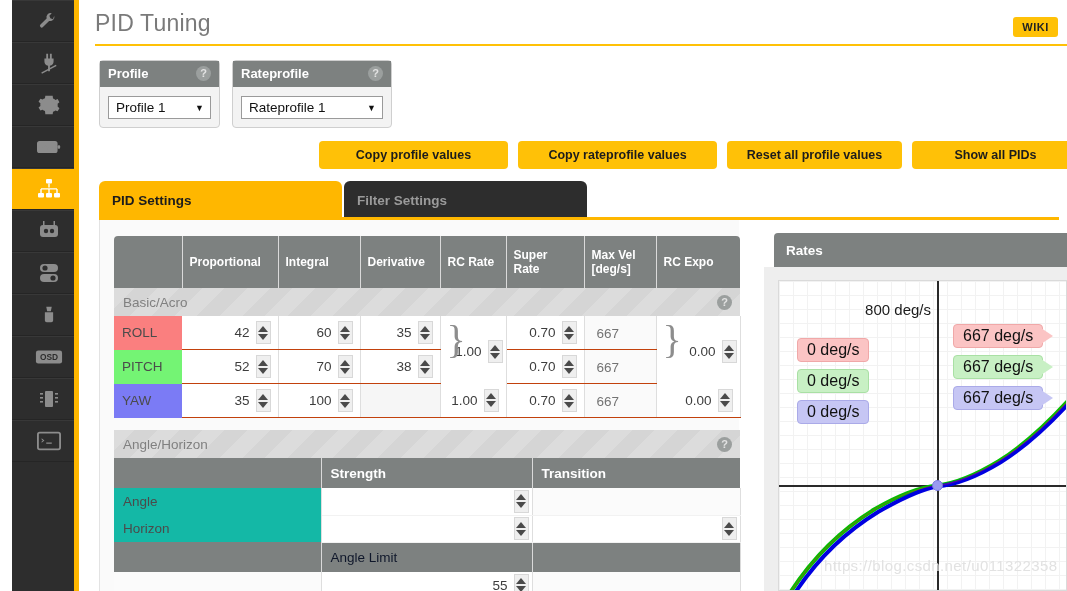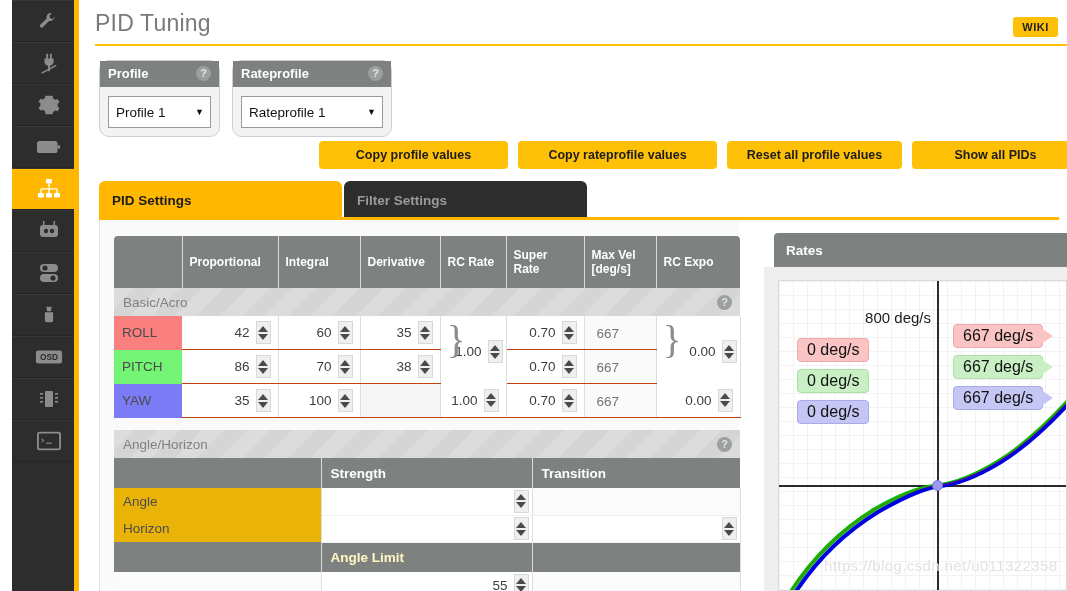--- a/index.html
+++ b/index.html
@@ -53,40 +53,40 @@
   #title-rule {
     position: absolute; left: 16px; top: 44px; right: 0; height: 2px;
     background: #ffc107;
   }
 
   
   .profile-box {
     position: absolute; top: 60px;
     background: #f3f3f3;
     border: 1px solid #cfcfcf;
-    border-radius: 10px;
+    border-radius: 4px;
     padding: 0 0 8px 0;
   }
   #profile-box { left: 20px; width: 121px; }
   #rateprofile-box { left: 153px; width: 160px; }
   .profile-hd {
     background: #7d8180; color: #fff;
     font-size: 13px; font-weight: bold;
     padding: 5px 8px 6px 8px;
     display: flex; align-items: center; justify-content: space-between;
   }
   .help-dot {
     width: 15px; height: 15px; border-radius: 50%;
     background: #9b9f9e; color: #e2e2e2;
     font-size: 11px; font-weight: bold; line-height: 15px;
     text-align: center; cursor: pointer; flex: none;
   }
   .profile-sel {
     margin: 9px 8px 0 8px;
-    height: 32px;
+    height: 23px;
     background: #fff; border: 1px solid #9a9a9a;
     display: flex; align-items: center; justify-content: space-between;
     padding: 0 6px 0 7px;
     font-size: 13.5px; color: #111; cursor: pointer;
   }
   .caret { font-size: 9px; color: #111; }
 
   
   .act-btn {
     position: absolute; top: 141px; height: 28px;
@@ -177,30 +177,30 @@
 
   
   #ah-table { position: absolute; left: 14px; top: 210px; width: 626px; }
   #ah-table th {
     background: #7d8180; color: #fff; font-size: 13.5px; font-weight: bold;
     text-align: left; padding: 7px 9px; height: 30px;
     border-right: 1px solid #dadada;
   }
   #ah-table th.last { border-right: none; }
   #ah-table td.lab {
-    background: #eab308; font-size: 13.5px; color: #4b4b4b;
+    background: #14b8a6; font-size: 13.5px; color: #4b4b4b;
     padding: 4px 9px; height: 27px; border-right: 1px solid #dedede;
   }
   #ah-table td.inp {
     background: #fff; padding: 0; height: 27px;
     border-right: 1px solid #dedede; border-bottom: 1px solid #f2f2f2;
   }
   #ah-table td.inp.empty { background: #fbfbfb; border-right: 1px solid #dedede; }
   #ah-table td.sub {
-    background: #7d8180; color: #fef9c3; font-size: 13.5px; font-weight: bold;
+    background: #7d8180; color: #0f172a; font-size: 13.5px; font-weight: normal;
     padding: 7px 9px; height: 30px; border-right: 1px solid #dadada;
   }
 
   
   #rates-hd {
     position: absolute; left: 9px; top: 0; right: 0; height: 34px;
     background: #7d8180; color: #fff;
     font-size: 13.5px; font-weight: bold;
     display: flex; align-items: center; padding-left: 12px;
     border-radius: 4px 0 0 0;
@@ -219,21 +219,21 @@
     position: absolute; inset: 0;
     background-image:
       linear-gradient(to right, #f2f2f2 1px, transparent 1px),
       linear-gradient(to bottom, #f2f2f2 1px, transparent 1px);
     background-size: 14px 14px;
   }
   .axis-line { position: absolute; background: #2a2a2a; }
   #axis-v { left: 158px; top: 0; width: 1.5px; bottom: 0; }
   #axis-h { left: 0; top: 204px; height: 1.5px; right: 0; }
   #max-label {
-    position: absolute; left: 30px; top: 28px; width: 122px;
+    position: absolute; left: 30px; top: 20px; width: 122px;
     text-align: right; font-size: 15px; color: #1b1b1b;
   }
   .badge {
     position: absolute; font-size: 16px; color: #111;
     padding: 2px 9px; border-radius: 4px;
     white-space: nowrap;
   }
   .badge.red   { background: #fbc4c4; border: 1px solid #f0a8a8; }
   .badge.green { background: #c8f0c4; border: 1px solid #a9e0a4; }
   .badge.blue  { background: #c6c6f4; border: 1px solid #aaaae8; }
@@ -512,21 +512,21 @@
                     <i class="dn"></i>
                   </span>
               </div>
             </td>
           </tr>
 
           <tr>
             <td class="axis pitch">PITCH</td>
             <td class="cell">
               <div class="numwrap">
-                <span class="numval">86</span>
+                <span class="numval">52</span>
                 <span class="spin">
                     <i class="up"></i>
                     <i class="dn"></i>
                   </span>
               </div>
             </td>
             <td class="cell">
               <div class="numwrap">
                 <span class="numval">70</span>
                 <span class="spin">

